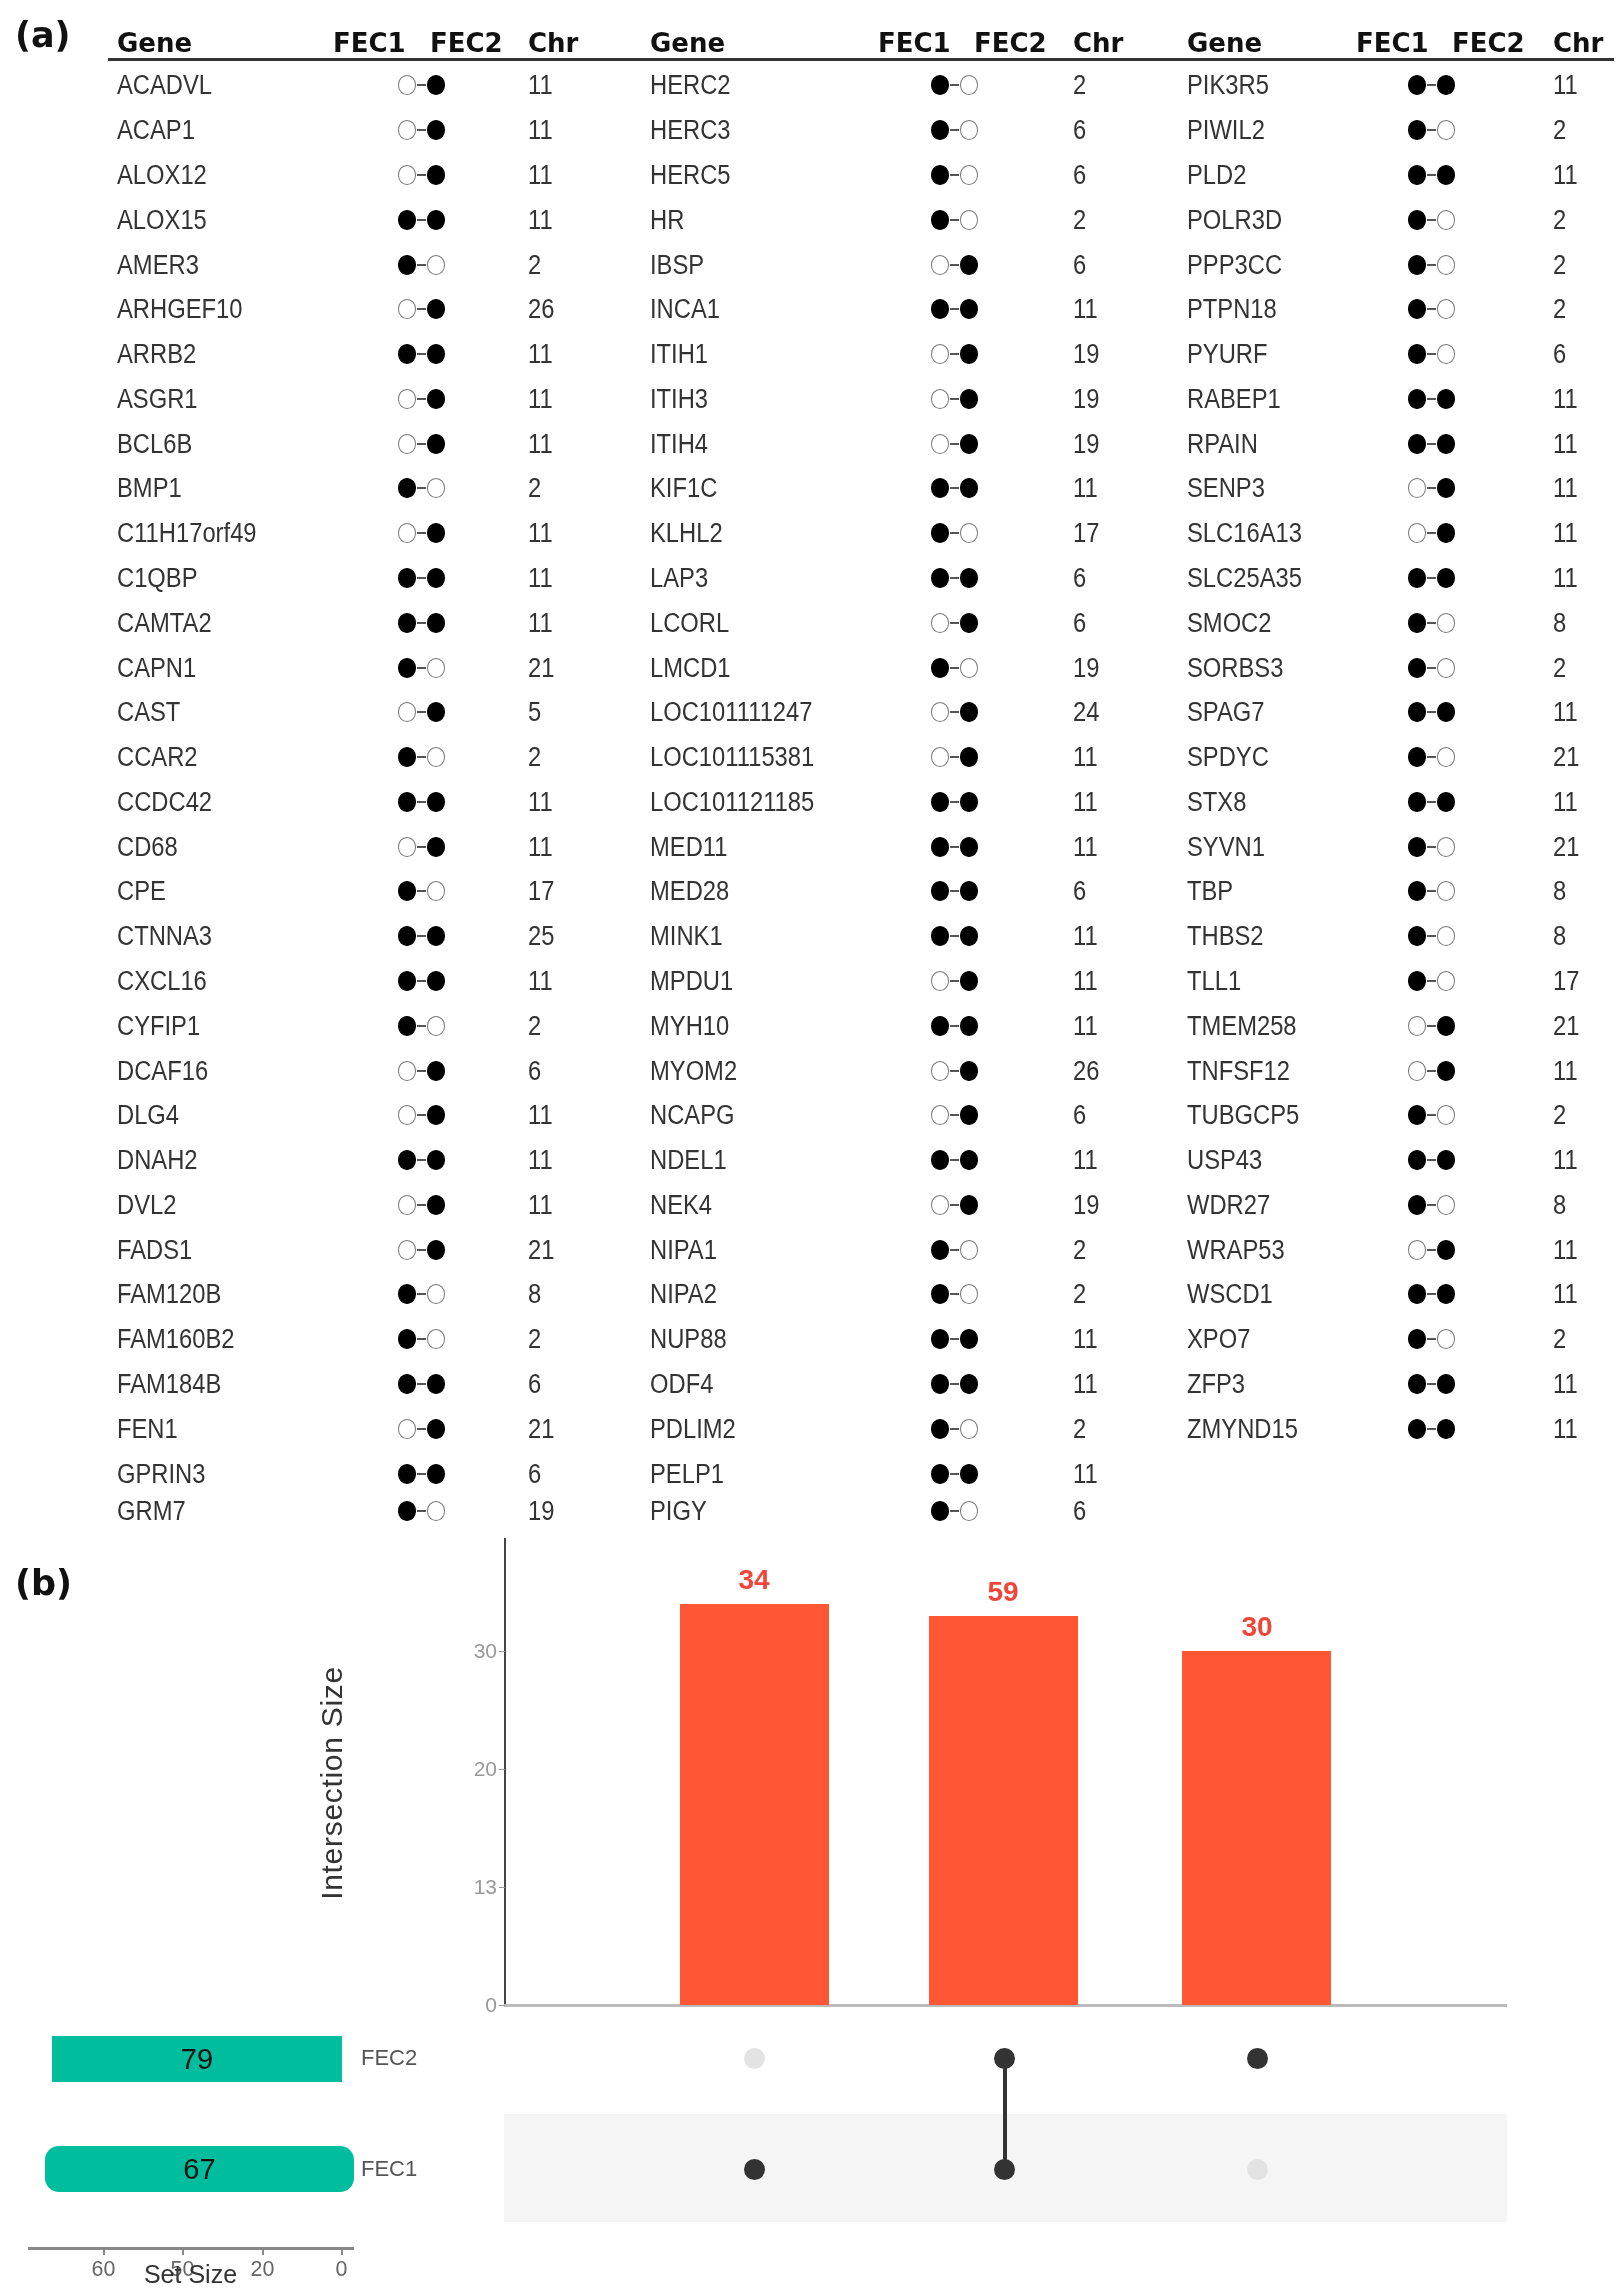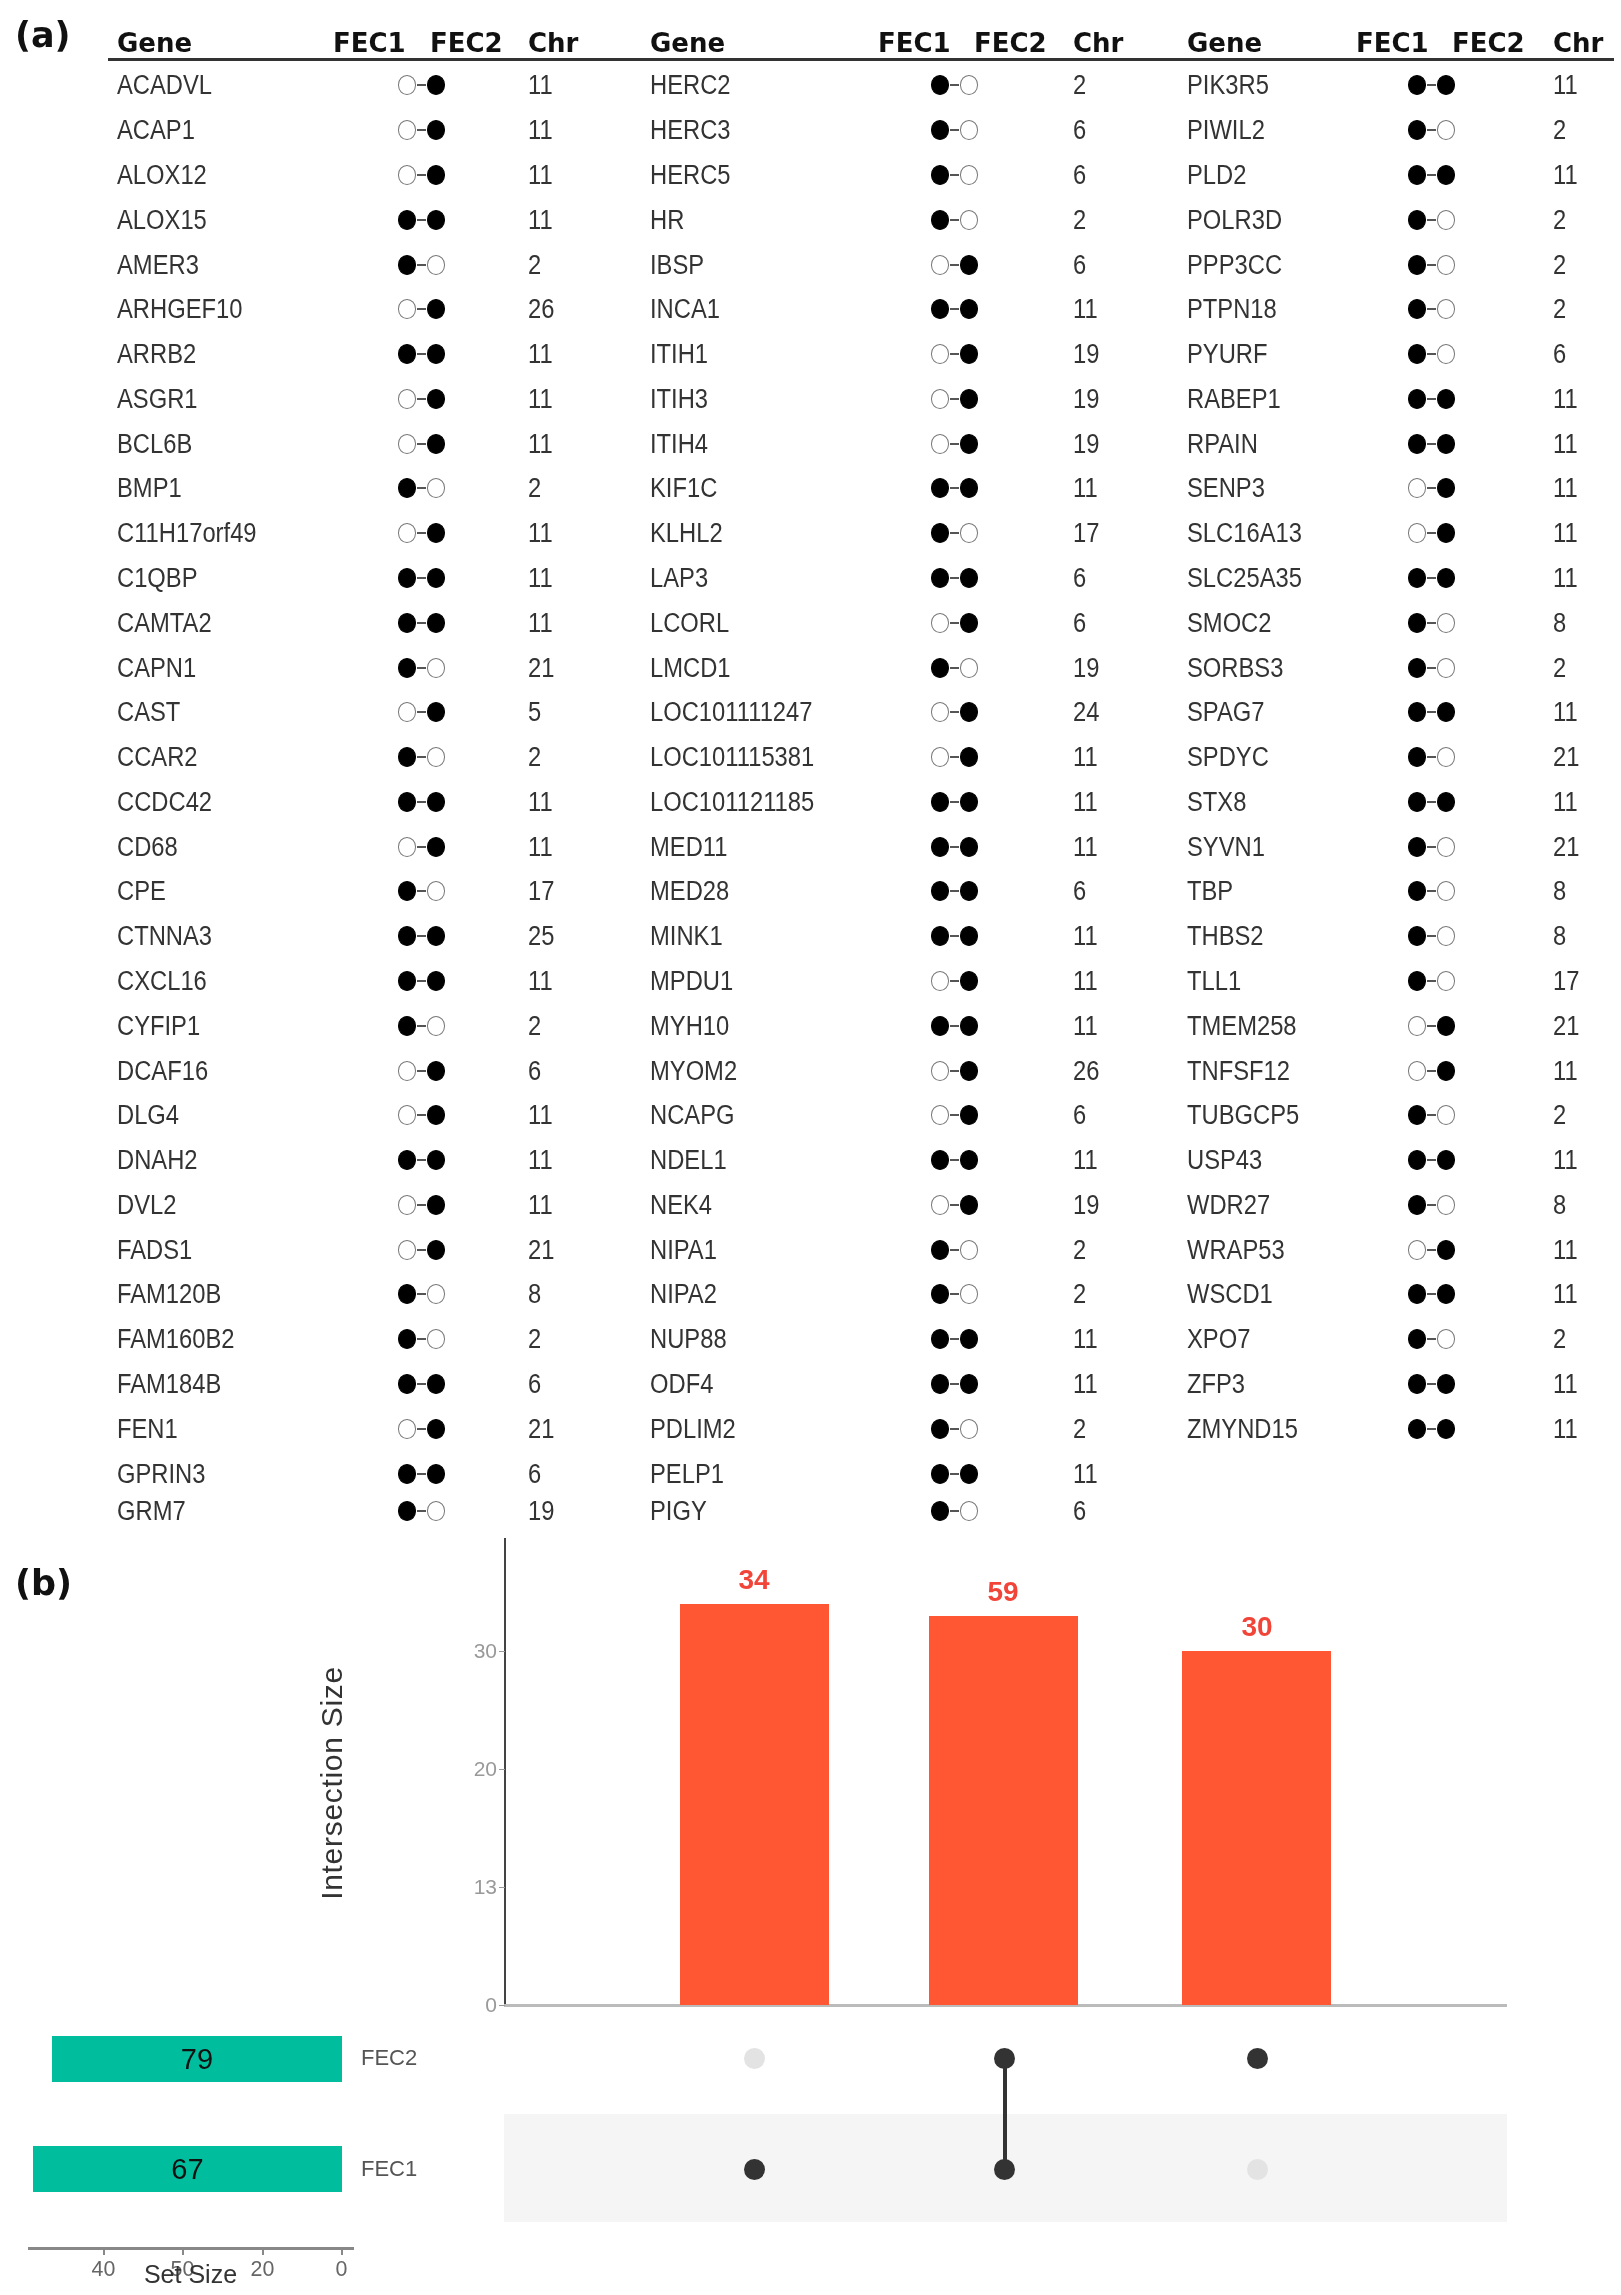--- a/index.html
+++ b/index.html
@@ -760,27 +760,27 @@
       <div class="abs mdot on" style="left:994px;top:2048px;"></div>
       <div class="abs mdot on" style="left:994px;top:2159px;"></div>
       <div class="abs" style="left:1003px;top:2058px;width:4.1px;height:111px;background:#333;"></div>
       <div class="abs mdot on" style="left:1247px;top:2048px;"></div>
       <div class="abs mdot off" style="left:1247px;top:2159px;"></div>
     </div>
 
   <div id="setbars">
       <div class="abs setbar" style="left:52px;top:2036px;width:290px;height:46px;">79</div>
       <div class="abs setname" style="left:361px;top:2045px;">FEC2</div>
-      <div class="abs setbar" style="left:33px;top:2146px;width:309px;height:46px;">67</div>
+      <div class="abs setbar" style="left:45px;top:2146px;width:309px;height:46px;border-radius:14px;">67</div>
       <div class="abs setname" style="left:361px;top:2156px;">FEC1</div>
     </div>
   <div class="abs" style="left:28px;top:2247px;width:326px;height:2.8px;background:#888;"></div>
   <div id="setticks">
       <div class="abs" style="left:103px;top:2247px;width:2.1px;height:8.3px;background:#888;"></div>
-      <div class="abs xtick" style="left:83px;top:2257px;">40</div>
+      <div class="abs xtick" style="left:83px;top:2257px;">60</div>
       <div class="abs" style="left:182px;top:2247px;width:2.1px;height:8.3px;background:#888;"></div>
       <div class="abs xtick" style="left:162px;top:2257px;">50</div>
       <div class="abs" style="left:262px;top:2247px;width:2.1px;height:8.3px;background:#888;"></div>
       <div class="abs xtick" style="left:242px;top:2257px;">20</div>
       <div class="abs" style="left:341px;top:2247px;width:2.1px;height:8.3px;background:#888;"></div>
       <div class="abs xtick" style="left:321px;top:2257px;">0</div>
     </div>
   <div class="abs" style="left:97px;top:2260px;width:187px;text-align:center;font-size:25px;color:#333;">Set Size</div>
 </div>
 

